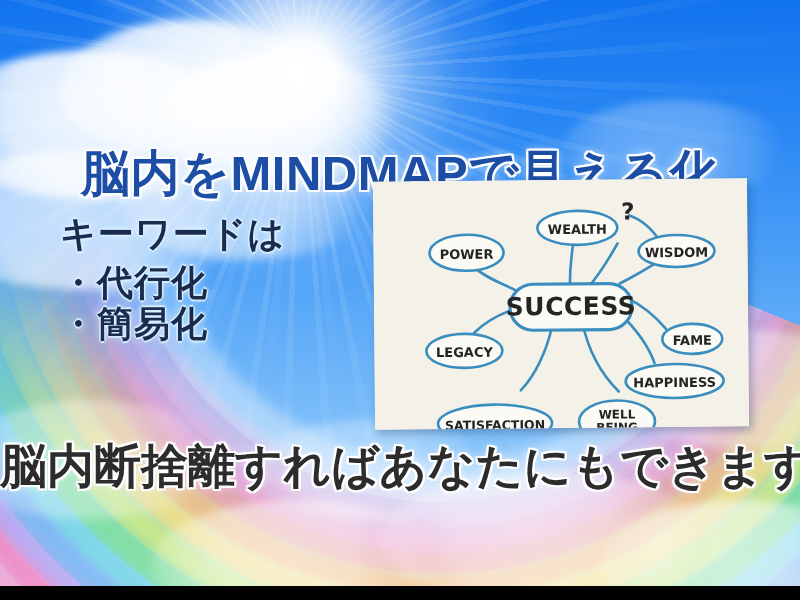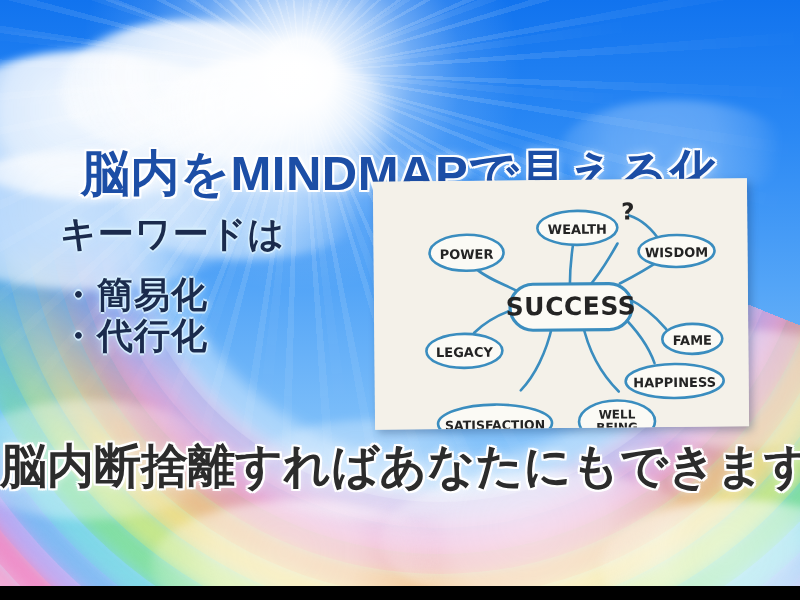--- a/index.html
+++ b/index.html
@@ -163,21 +163,21 @@
     position: absolute;
     left: 60px;
     top: 210px;
     width: 300px;
   }
   .kw-head {
     font-size: 36px;
     font-weight: bold;
     color: #1b2b4d;
     letter-spacing: 1px;
-    margin-bottom: 16px;
+    margin-bottom: 4px;
     text-shadow:
       1.6px 0 0 rgba(215,240,255,0.85),
       -1.6px 0 0 rgba(215,240,255,0.85),
       0 1.6px 0 rgba(215,240,255,0.85),
       0 -1.6px 0 rgba(215,240,255,0.85),
       0 0 9px rgba(225,245,255,0.9);
   }
   .kw-item {
     font-size: 36px;
     font-weight: bold;
@@ -289,22 +289,22 @@
     <div class="cl" style="left:-40px;  top:400px; width:260px; height:120px; opacity:.40;"></div>
     <div class="cl" style="left:250px;  top:420px; width:240px; height:100px; opacity:.30;"></div>
   </div>
 
   <div class="sun"></div>
 
   <div class="title">脳内をMINDMAPで見える化</div>
 
   <div class="keywords">
     <div class="kw-head">キーワードは</div>
+    <div class="kw-item">・代行化</div>
     <div class="kw-item">・簡易化</div>
-    <div class="kw-item">・代行化</div>
   </div>
 
   <div class="mindmap-card">
     <svg viewBox="0 0 374 248" preserveAspectRatio="none">
       <rect x="0" y="0" width="374" height="248" fill="#f4f1e9"></rect>
 
       <g fill="none" stroke="#3a8dbf" stroke-width="2.6" stroke-linecap="round">
         <path d="M196 108 C 196 86, 198 74, 200 62"></path>
         <path d="M214 108 C 228 92, 236 78, 244 64"></path>
         <path d="M100 86 C 110 96, 126 102, 142 110"></path>

